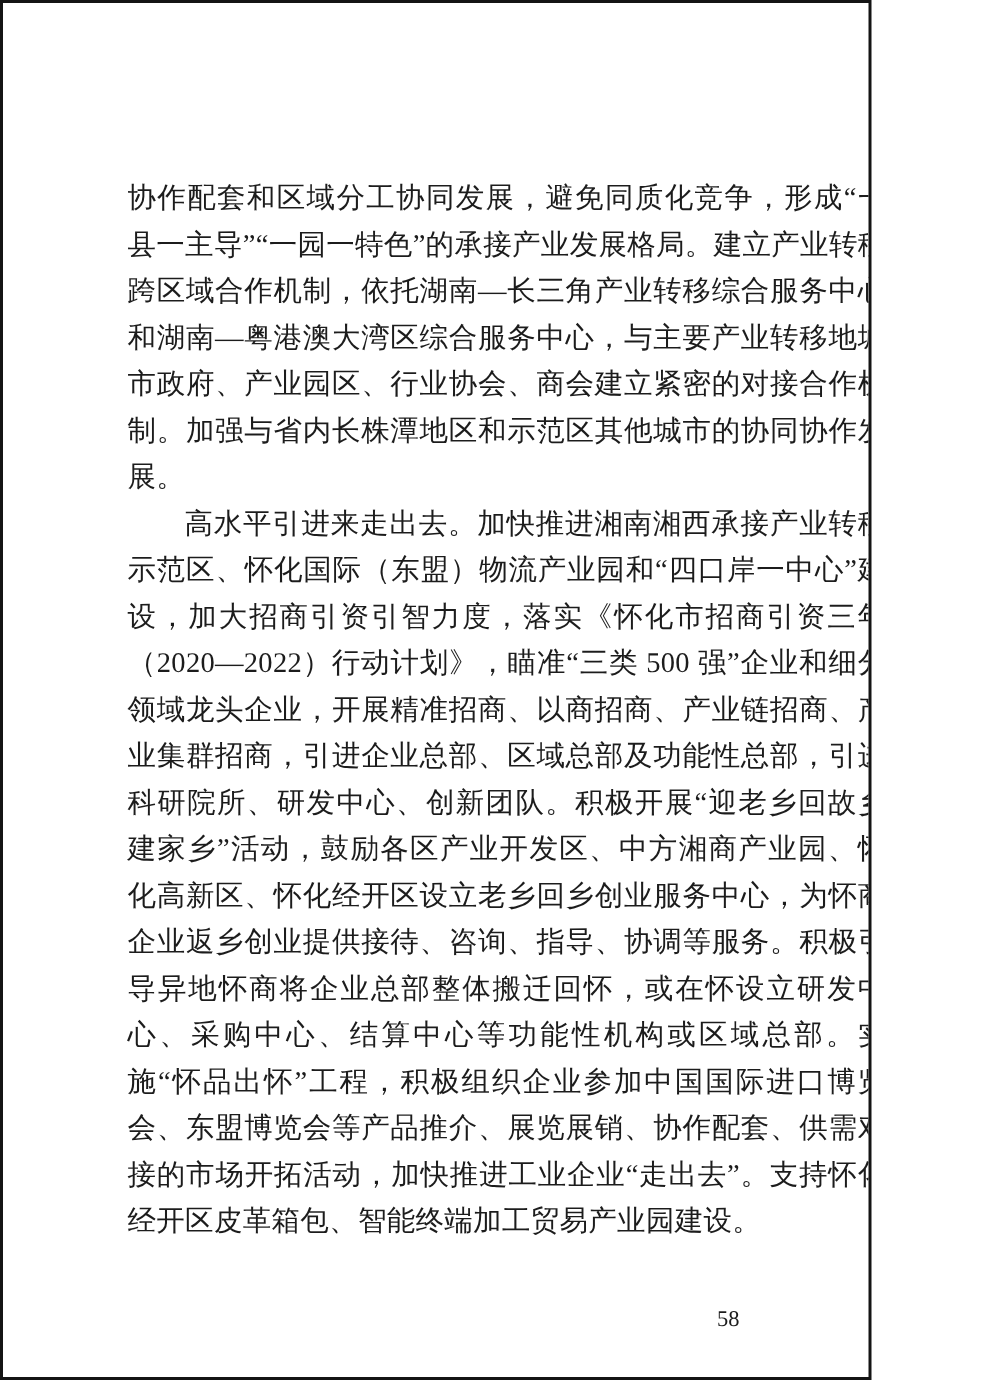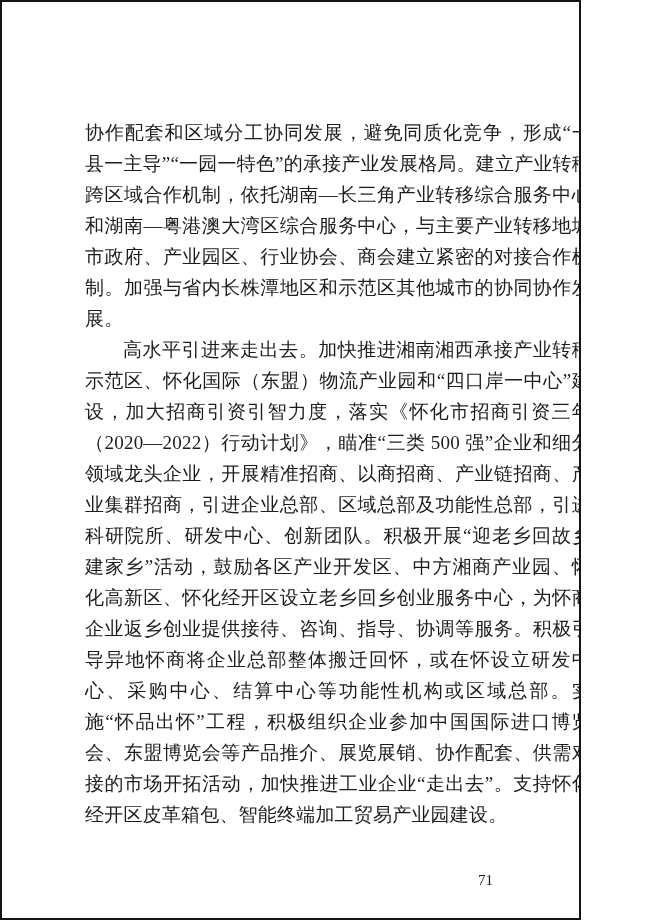--- a/index.html
+++ b/index.html
@@ -51,14 +51,14 @@
 </head>
 <body>
 
 <div class="page">
   <div class="content">
     <p>协作配套和区域分工协同发展，避免同质化竞争，形成“一县一主导”“一园一特色”的承接产业发展格局。建立产业转移跨区域合作机制，依托湖南—长三角产业转移综合服务中心和湖南—粤港澳大湾区综合服务中心，与主要产业转移地城市政府、产业园区、行业协会、商会建立紧密的对接合作机制。加强与省内长株潭地区和示范区其他城市的协同协作发展。</p>
     <p class="para-indent">
       <span class="lead-bold">高水平引进来走出去</span><span>。加快推进湘南湘西承接产业转移示范区、怀化国际（东盟）物流产业园和“四口岸一中心”建设，加大招商引资引智力度，落实《怀化市招商引资三年（2020—2022）行动计划》，瞄准“三类 500 强”企业和细分领域龙头企业，开展精准招商、以商招商、产业链招商、产业集群招商，引进企业总部、区域总部及功能性总部，引进科研院所、研发中心、创新团队。积极开展“迎老乡回故乡建家乡”活动，鼓励各区产业开发区、中方湘商产业园、怀化高新区、怀化经开区设立老乡回乡创业服务中心，为怀商企业返乡创业提供接待、咨询、指导、协调等服务。积极引导异地怀商将企业总部整体搬迁回怀，或在怀设立研发中心、采购中心、结算中心等功能性机构或区域总部。实施“怀品出怀”工程，积极组织企业参加中国国际进口博览会、东盟博览会等产品推介、展览展销、协作配套、供需对接的市场开拓活动，加快推进工业企业“走出去”。支持怀化经开区皮革箱包、智能终端加工贸易产业园建设。</span>
     </p>
   </div>
-  <div class="page-number">71</div>
+  <div class="page-number">58</div>
 </div>
 
 </body></html>

